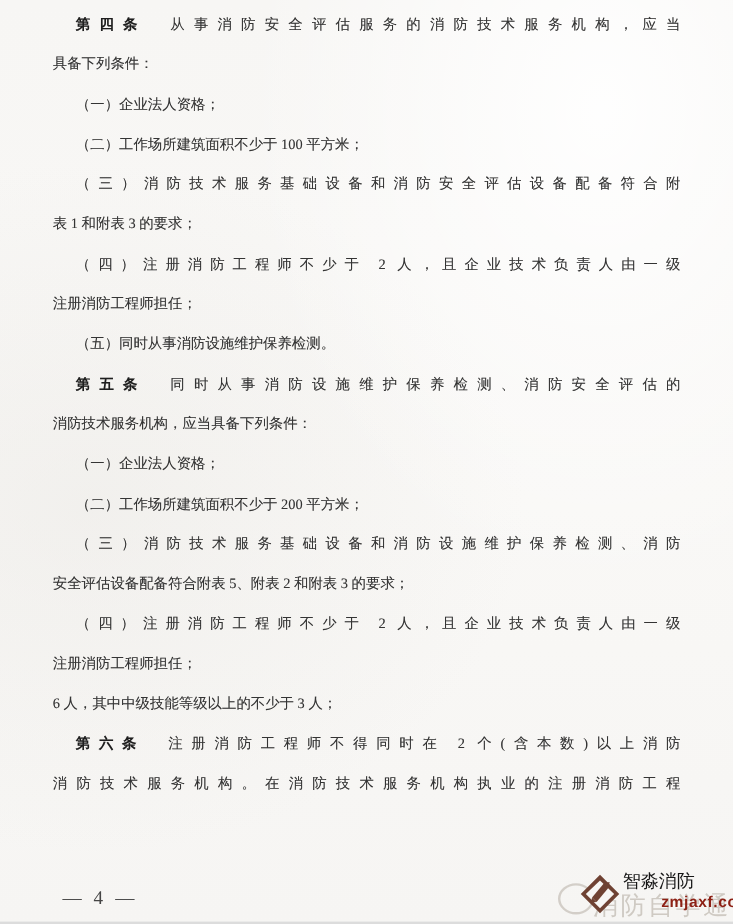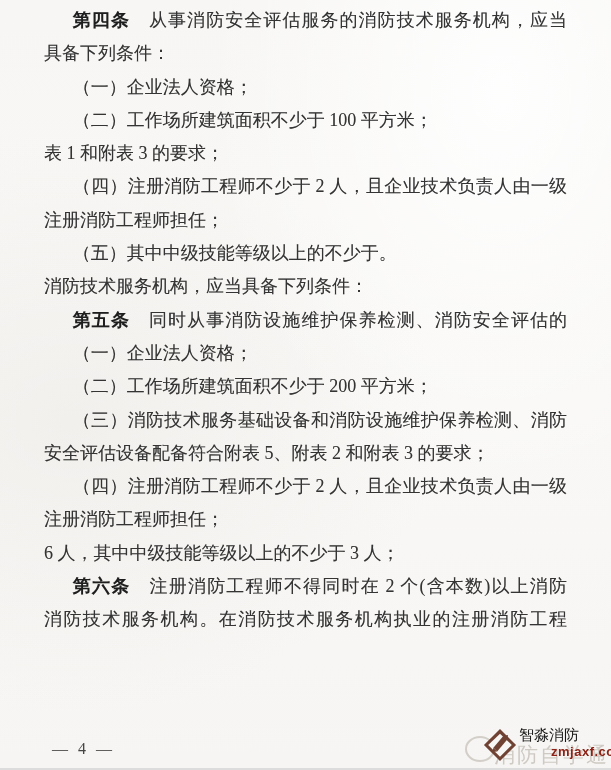--- a/index.html
+++ b/index.html
@@ -10,21 +10,21 @@
       radial-gradient(ellipse at 12% 55%, rgba(232,230,226,0.45), rgba(255,255,255,0) 48%),
       linear-gradient(180deg, #f7f6f4 0%, #f9f8f6 55%, #f6f5f3 100%);
     font-family:"Liberation Serif","DejaVu Serif",serif;
   }
   .bottom-edge {
     position:absolute; left:0; bottom:0; width:100%; height:2px;
     background:#dcdcdc;
   }
   .textblock { position:absolute; left:44px; top:4px; width:523px; }
   .ln {
-    height:33.3px; line-height:33.3px; font-size:18px; color:#343434;
+    height:33.3px; line-height:33.3px; font-size:12px; color:#343434;
     text-shadow:0 0 0.5px rgba(60,60,60,0.35);
   }
   .ln.fill { text-align:justify; text-align-last:justify; }
   .ln.ind  { text-indent:1.6em; }
   .art {
     font-family:"Liberation Sans","DejaVu Sans",sans-serif;
     font-weight:700; color:#1e1e1e;
   }
   .artgap { display:inline-block; width:1em; }
   .pagenum {
@@ -60,26 +60,27 @@
 </head>
 <body>
 
 <div class="page">
 
   <div class="textblock">
     <div class="ln ind fill"><span class="art">第四条</span><span class="artgap"></span><span>从事消防安全评估服务的消防技术服务机构，应当</span></div>
     <div class="ln">具备下列条件：</div>
     <div class="ln ind">（一）企业法人资格；</div>
     <div class="ln ind">（二）工作场所建筑面积不少于 100 平方米；</div>
+    <div class="ln ind fill">（三）消防技术服务基础设备和消防安全评估设备配备符合附</div>
     <div class="ln">表 1 和附表 3 的要求；</div>
     <div class="ln ind fill">（四）注册消防工程师不少于 2 人，且企业技术负责人由一级</div>
     <div class="ln">注册消防工程师担任；</div>
-    <div class="ln ind">（五）其中中级技能等级以上的不少于。</div>
+    <div class="ln ind">（五）同时从事消防设施维护保养检测。</div>
+    <div class="ln ind fill"><span class="art">第五条</span><span class="artgap"></span><span>同时从事消防设施维护保养检测、消防安全评估的</span></div>
     <div class="ln">消防技术服务机构，应当具备下列条件：</div>
-    <div class="ln ind fill"><span class="art">第五条</span><span class="artgap"></span><span>同时从事消防设施维护保养检测、消防安全评估的</span></div>
     <div class="ln ind">（一）企业法人资格；</div>
     <div class="ln ind">（二）工作场所建筑面积不少于 200 平方米；</div>
     <div class="ln ind fill">（三）消防技术服务基础设备和消防设施维护保养检测、消防</div>
     <div class="ln">安全评估设备配备符合附表 5、附表 2 和附表 3 的要求；</div>
     <div class="ln ind fill">（四）注册消防工程师不少于 2 人，且企业技术负责人由一级</div>
     <div class="ln">注册消防工程师担任；</div>
     <div class="ln">6 人，其中中级技能等级以上的不少于 3 人；</div>
     <div class="ln ind fill"><span class="art">第六条</span><span class="artgap"></span><span>注册消防工程师不得同时在 2 个(含本数)以上消防</span></div>
     <div class="ln fill">消防技术服务机构。在消防技术服务机构执业的注册消防工程</div>
   </div>

